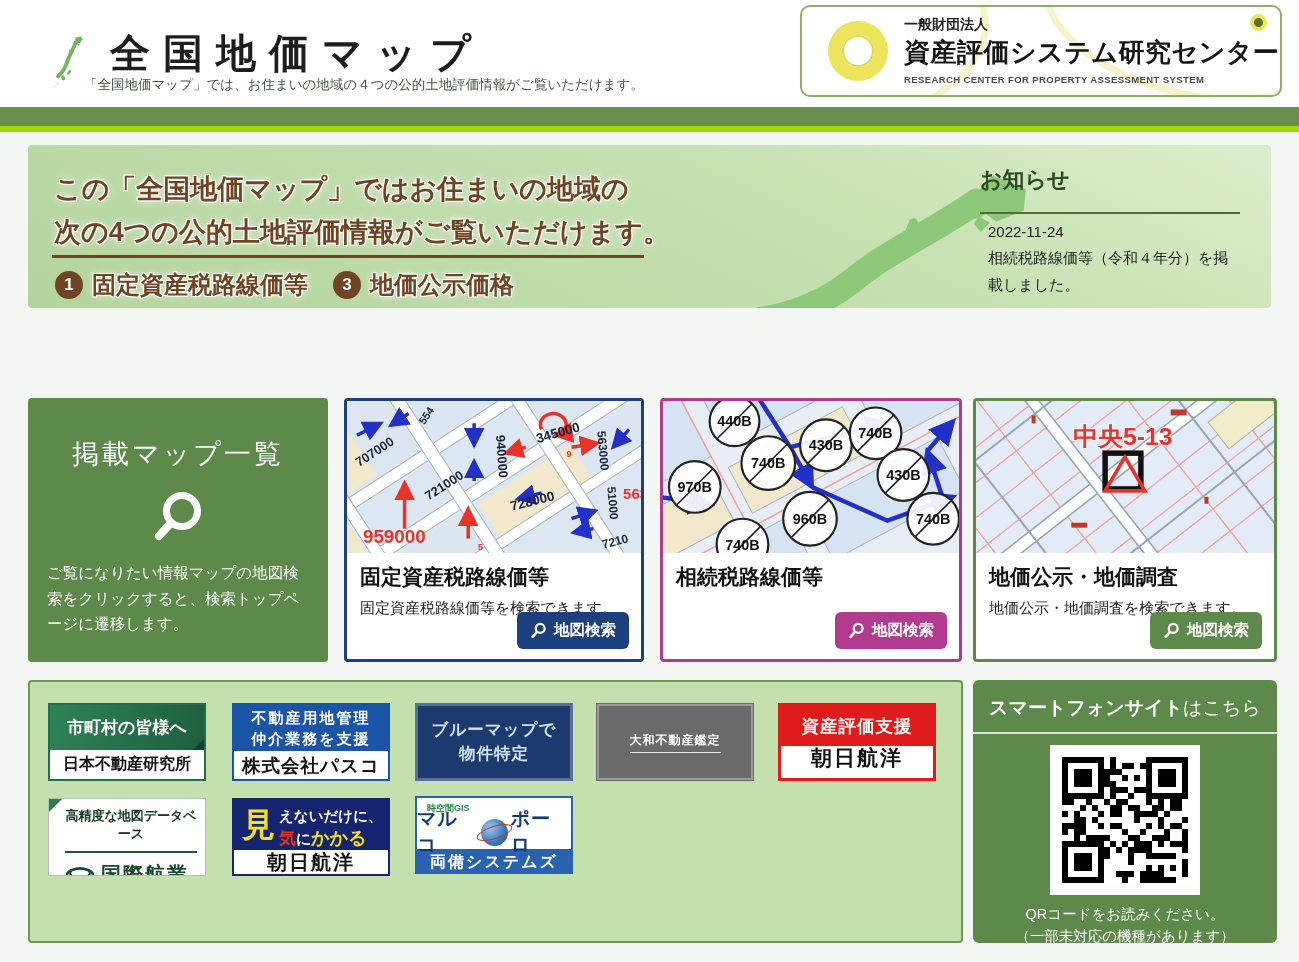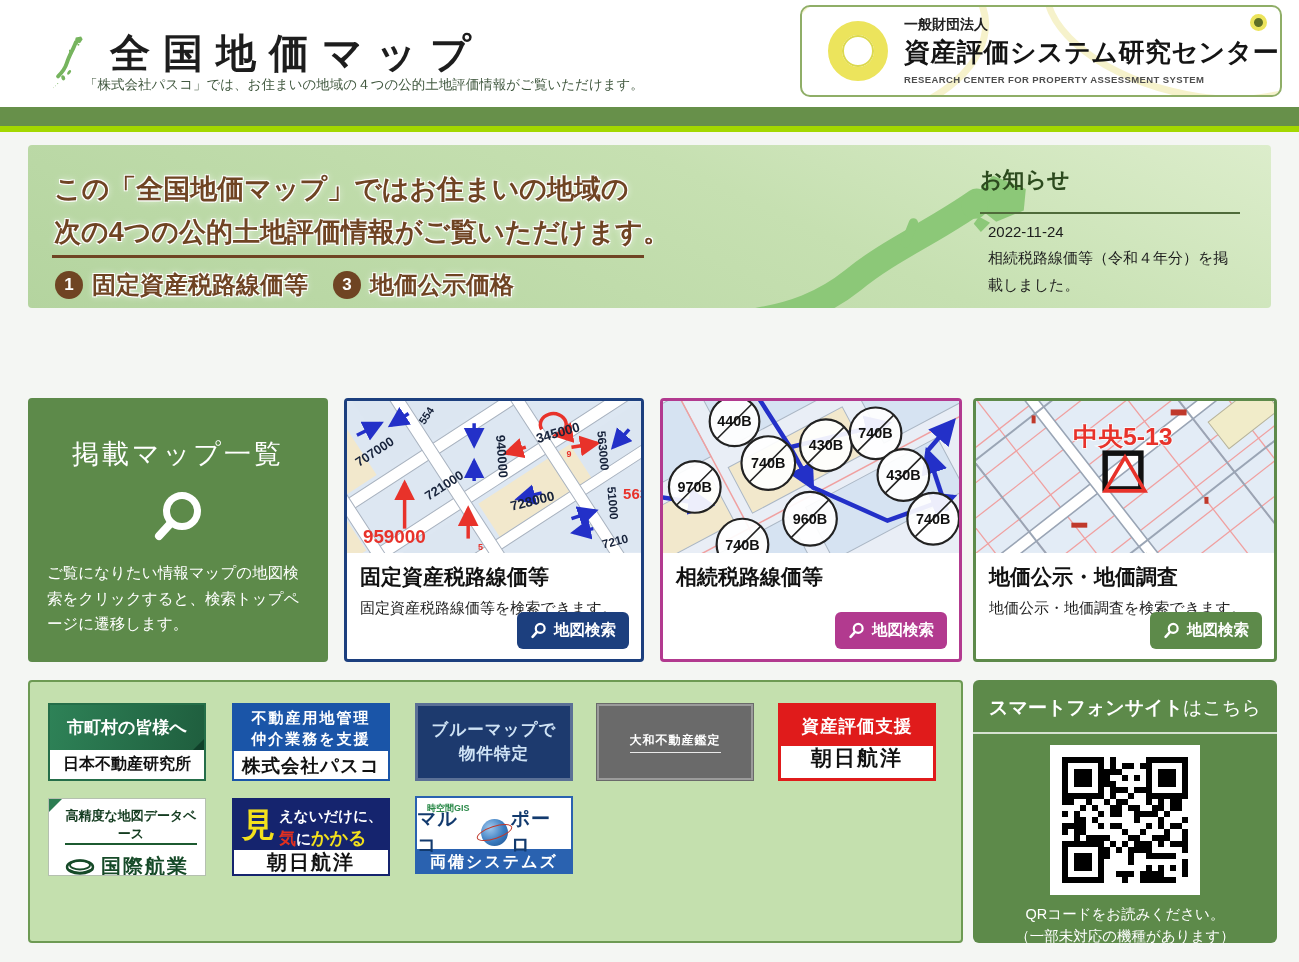--- a/index.html
+++ b/index.html
@@ -88,21 +88,21 @@
   .b2 .b-top { height:46px; background:#1a55a8; flex-direction:column; font-size:15px; letter-spacing:2px; line-height:1.4; }
   .b2 .b-bottom { height:28px; font-size:18.5px; letter-spacing:1px; }
   .b3 { display:flex; align-items:center; justify-content:center; }
   .b3 .b3-text { color:#cfe3f5; font-size:16.5px; font-weight:bold; text-align:center; line-height:1.45; letter-spacing:1px; }
   .b4 { display:flex; align-items:center; justify-content:center; }
   .b4 .b4-text { color:#fff; font-size:12px; font-weight:bold; padding-bottom:3px; border-bottom:1.5px solid #e9e9e9; letter-spacing:1px; }
   .b5 .b-top { height:40px; background:#e01b1b; font-size:17.5px; letter-spacing:1px; }
   .b5 .b-bottom { height:24px; font-size:21px; font-weight:900; letter-spacing:2px; }
   .b6 { background:#fff; }
   .b6 .corner { position:absolute; left:0; top:0; width:0; height:0; border-right:13px solid transparent; border-top:13px solid #2c7d52; }
-  .b6 .b6-top { margin:8px 8px 0 16px; font-size:13px; font-weight:bold; color:#143c20; border-bottom:2px solid #1c5a30; padding-bottom:0; width:132px; text-align:center; }
+  .b6 .b6-top { margin:8px 8px 0 16px; font-size:13px; font-weight:bold; color:#143c20; border-bottom:2px solid #1c5a30; padding-bottom:8px; width:132px; text-align:center; }
   .b6 .b6-row { display:flex; align-items:center; justify-content:center; gap:6px; margin-top:8px; }
   .b6 .b6-company { font-size:20px; font-weight:900; color:#164a28; letter-spacing:2px; }
   .b7 .b-top { height:50px; background:#15246e; display:block; padding:4px 0 0 8px; }
   .b7 .mi { font-size:33px; color:#f4e11c; font-weight:900; float:left; line-height:42px; margin-right:4px; }
   .b7 .l1 { font-size:14.5px; color:#fff; font-weight:bold; display:block; padding-top:3px; }
   .b7 .l2 { display:block; font-weight:bold; padding-left:12px; }
   .b7 .ki { color:#e03020; font-size:17px; font-weight:900; }
   .b7 .ni { color:#fff; font-size:15px; }
   .b7 .kakaru { color:#f4e11c; font-size:18px; font-weight:900; }
   .b7 .b-bottom { height:24px; font-size:20px; font-weight:900; letter-spacing:2px; }
@@ -145,21 +145,21 @@
   </svg>
 
   <div class="header">
     <div class="site-logo">
       <svg class="japan-small" viewBox="0 0 240 300">
         <g transform="translate(120,150) rotate(-34) scale(0.56) translate(-250,-110)">
             <use href="#japan-shape" width="470" height="215"></use>
           </g>
       </svg>
       <div class="site-title">全国地価マップ</div>
-      <div class="site-subtitle">「株式会社パスコ」では、お住まいの地域の４つの公的土地評価情報がご覧いただけます。</div>
+      <div class="site-subtitle">「全国地価マップ」では、お住まいの地域の４つの公的土地評価情報がご覧いただけます。</div>
     </div>
     <div class="org-badge">
       <div class="badge-swirl1"></div>
       <div class="badge-swirl2"></div>
       <div class="badge-ring"></div>
       <div class="badge-texts">
         <div class="org-type">一般財団法人</div>
         <div class="org-name">資産評価システム研究センター</div>
         <div class="org-en">RESEARCH CENTER FOR PROPERTY ASSESSMENT SYSTEM</div>
       </div>

